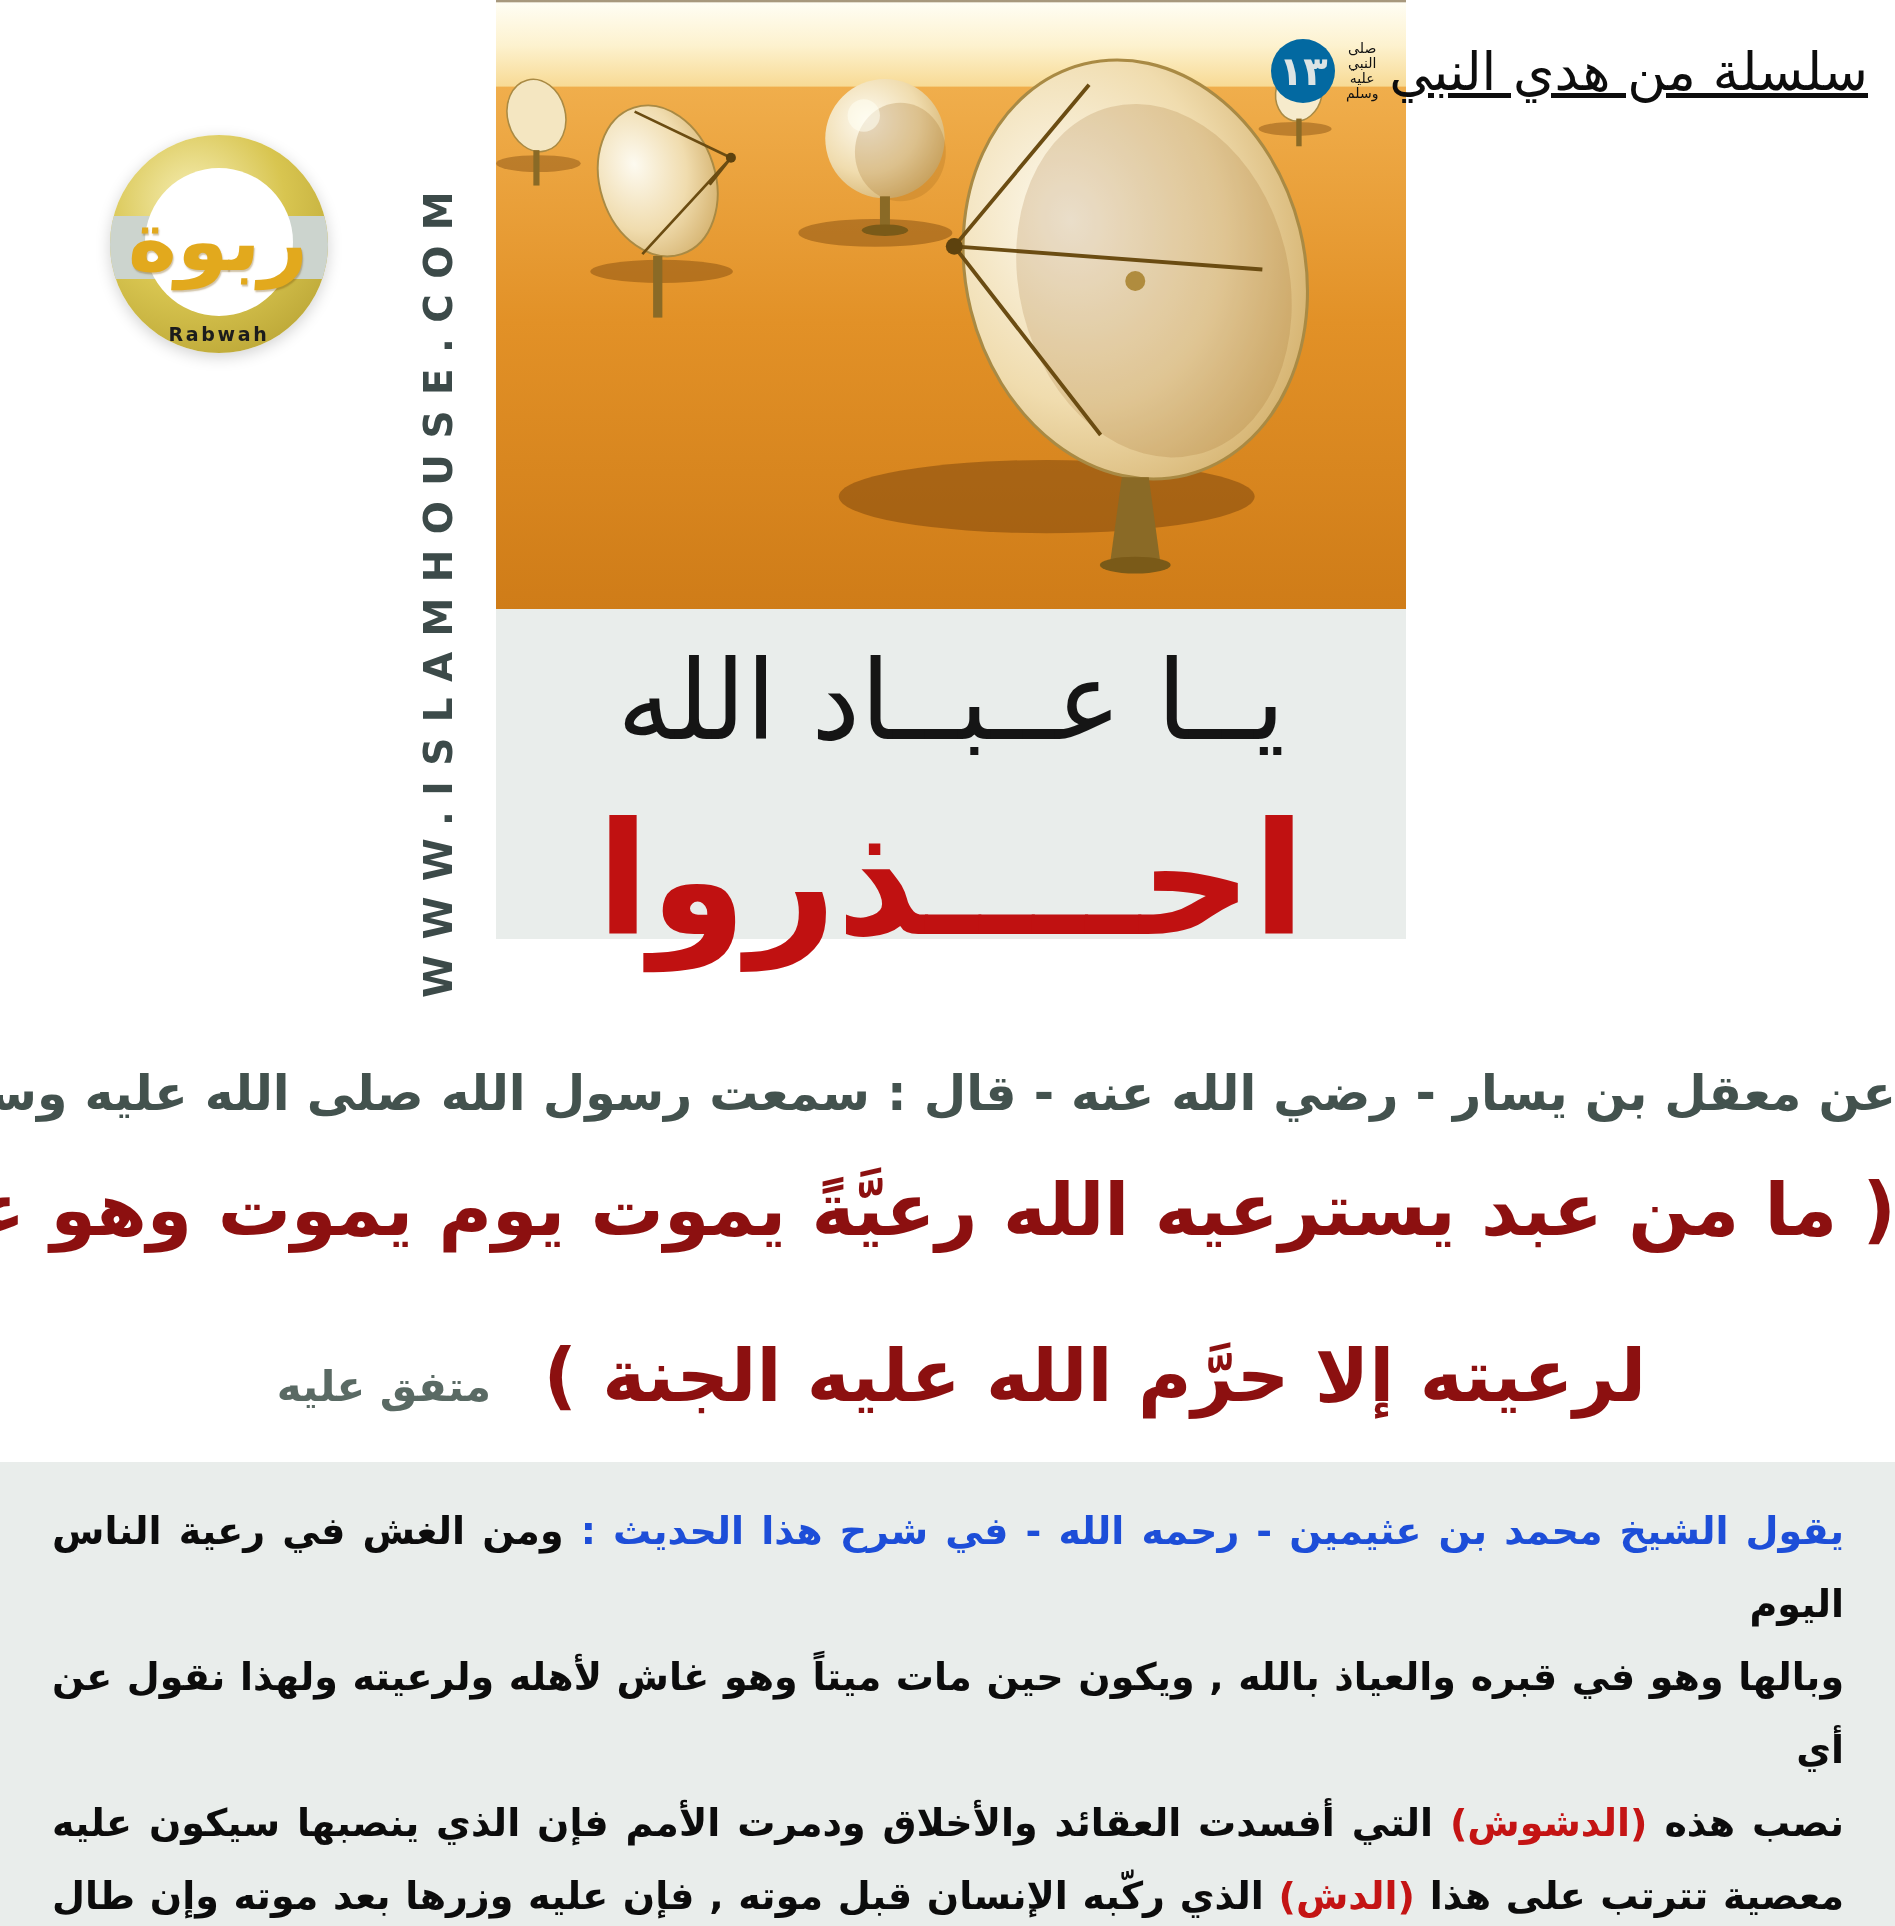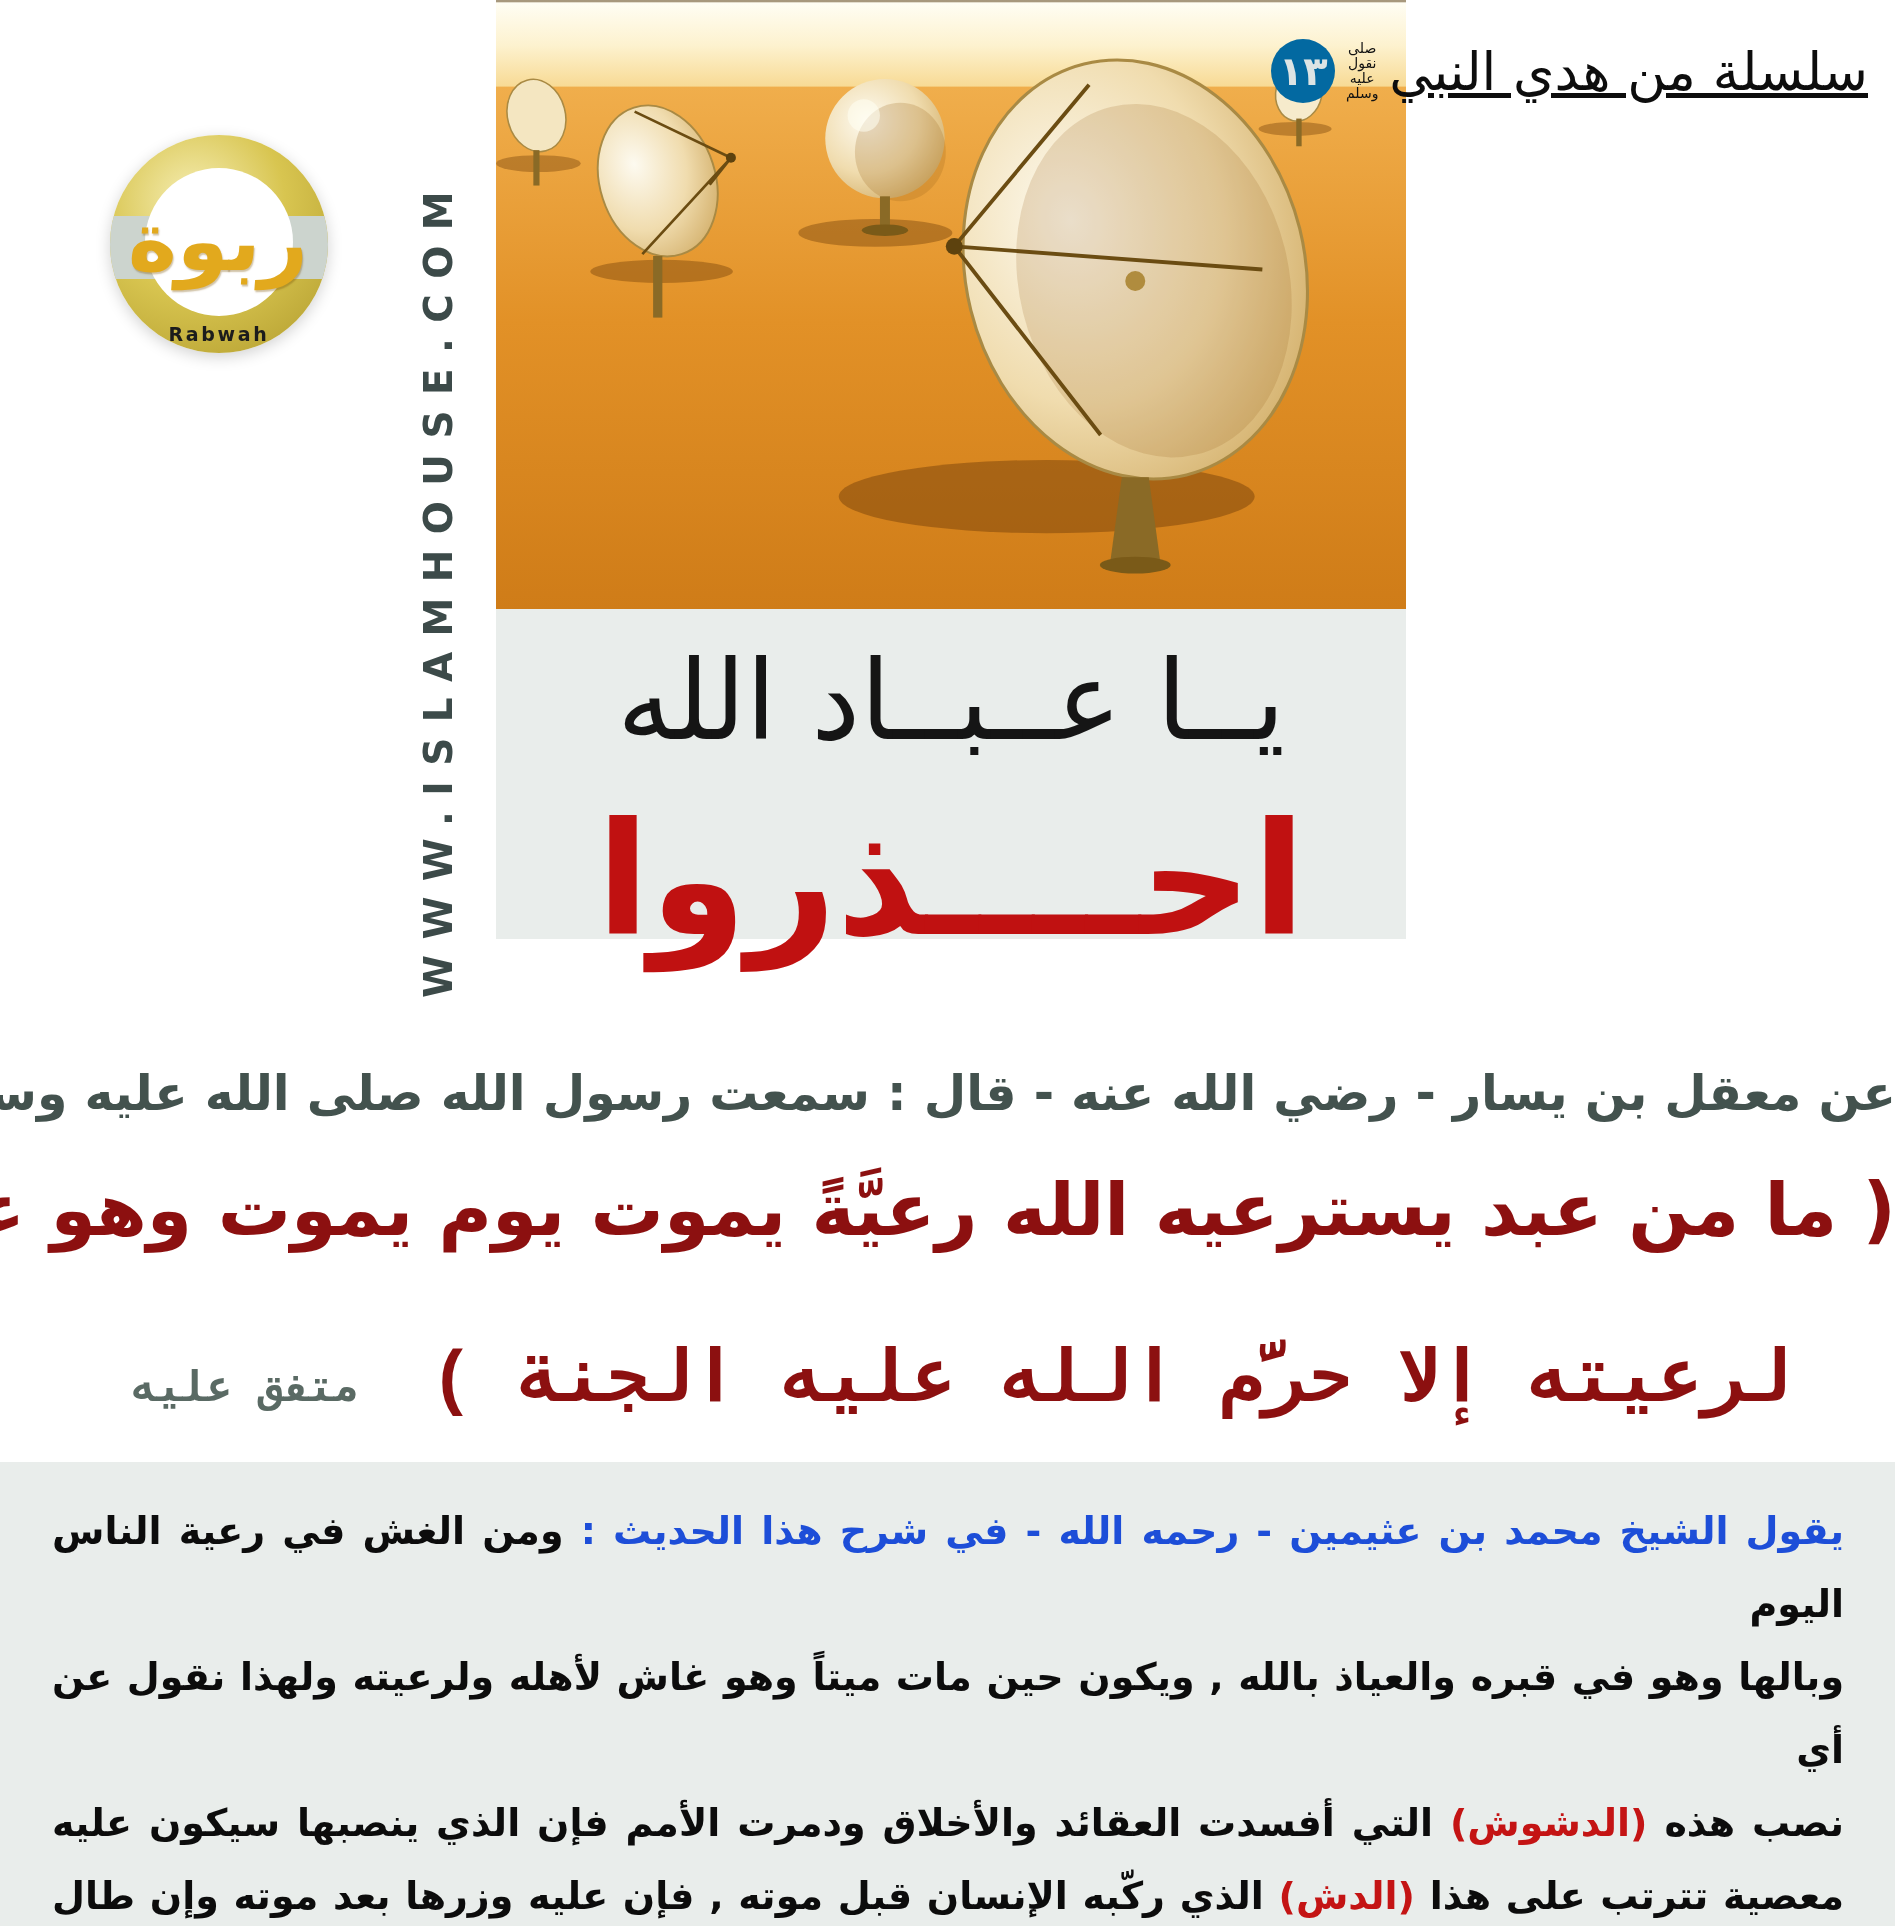--- a/index.html
+++ b/index.html
@@ -35,21 +35,21 @@
   
   .url{position:absolute;left:416px;top:35px;height:963px;writing-mode:vertical-rl;transform:rotate(180deg);
     direction:ltr;font-size:39px;font-weight:bold;letter-spacing:15.4px;color:#3c4a49;white-space:nowrap;}
   
   .narration{position:absolute;left:0;top:1065px;width:100%;text-align:center;font-size:49px;font-weight:bold;
     color:#43524e;white-space:nowrap;}
   
   .hadith1{position:absolute;left:0;top:1167px;width:100%;text-align:center;font-size:73px;font-weight:bold;
     color:#8c1010;white-space:nowrap;}
   .hadith2{position:absolute;left:0;top:1333px;width:100%;text-align:center;font-size:73px;font-weight:bold;
-    color:#8c1010;white-space:nowrap;font-family:Liberation Mono, monospace;}
+    color:#8c1010;white-space:nowrap;}
   .hadith2 .attribution{font-size:42px;color:#5a6a64;margin:0 27px;}
   
   .commentary{position:absolute;left:0;top:1462px;width:1896px;height:993px;background:#e9edeb;
     box-sizing:border-box;padding:33px 52px 0 52px;font-size:38px;font-weight:bold;color:#0c0c0c;}
   .commentary .line{line-height:73px;}
   .commentary .j{text-align:justify;text-align-last:justify;}
   .commentary .maroon{color:#1d4ed8;}
   .commentary .bright-red{color:#c41414;}
 </style>
 </head>
@@ -130,21 +130,21 @@
     <div class="band"></div>
     <div class="inner">
       <span class="calligraphy">ربوة</span>
     </div>
     <div class="rabwah">Rabwah</div>
   </div>
 
   <div class="series">
     <span class="label">سلسلة من هدي النبي</span>
     <span class="saw">
-      <span>صلى نقول</span>
+      <span>صلى النبي</span>
       <span>عليه وسلم</span>
     </span>
     <span class="badge">١٣</span>
   </div>
 
   <div class="url">WWW.ISLAMHOUSE.COM</div>
 
   <div class="narration">
     <span>عن معقل بن يسار - رضي الله عنه - قال : سمعت رسول الله صلى الله عليه وسلم يقول</span>
   </div>

